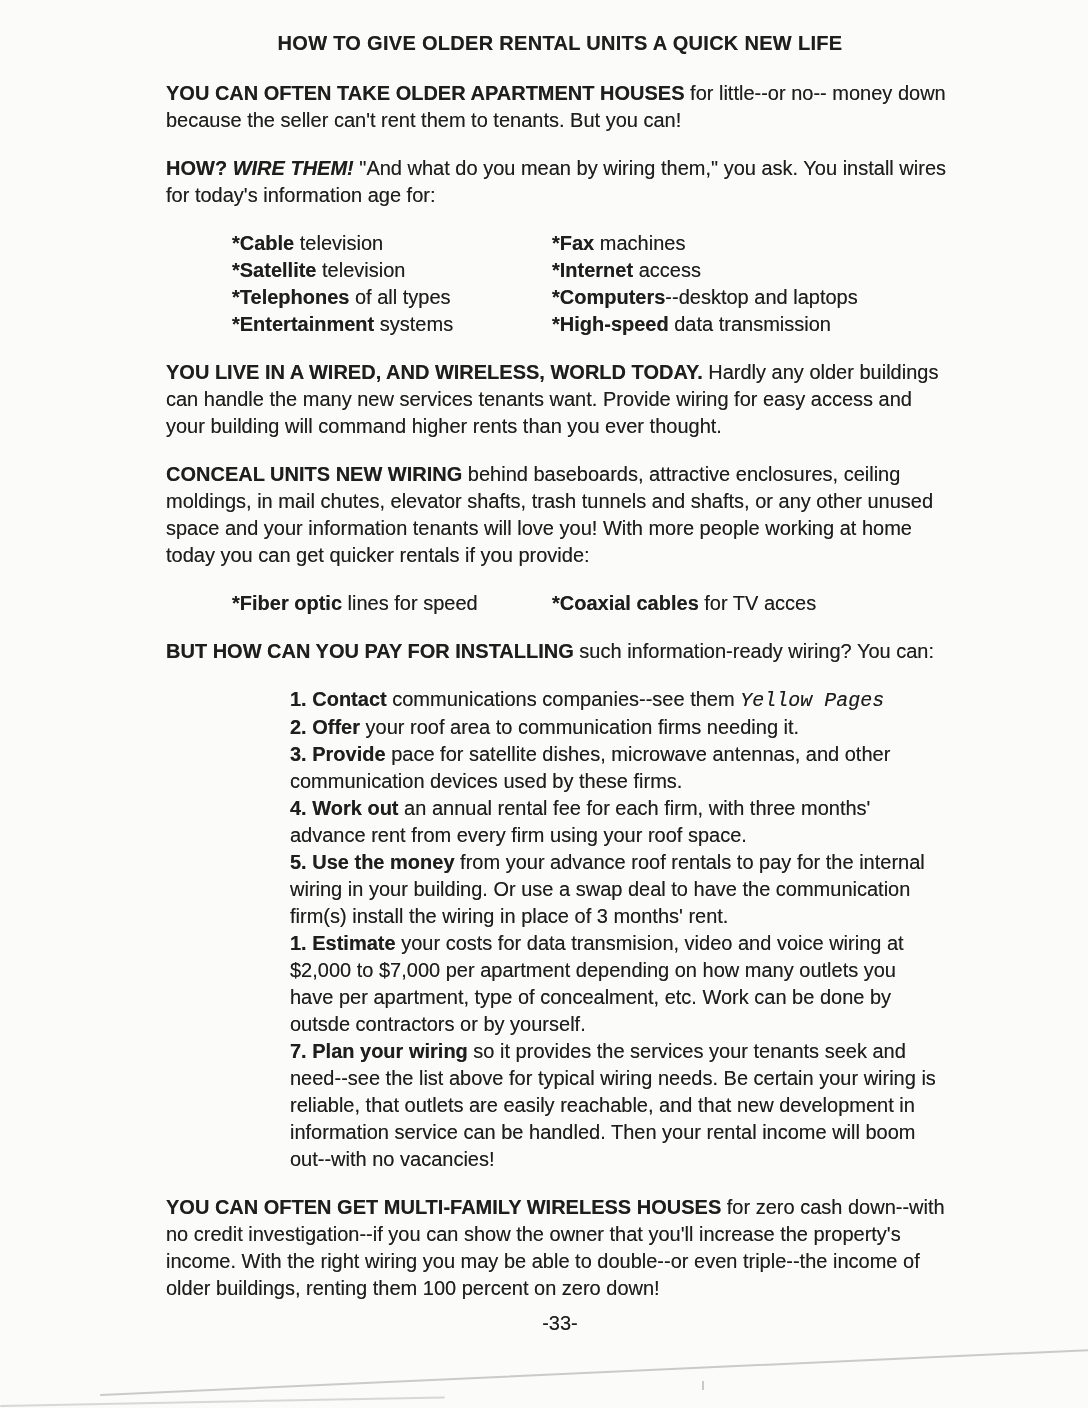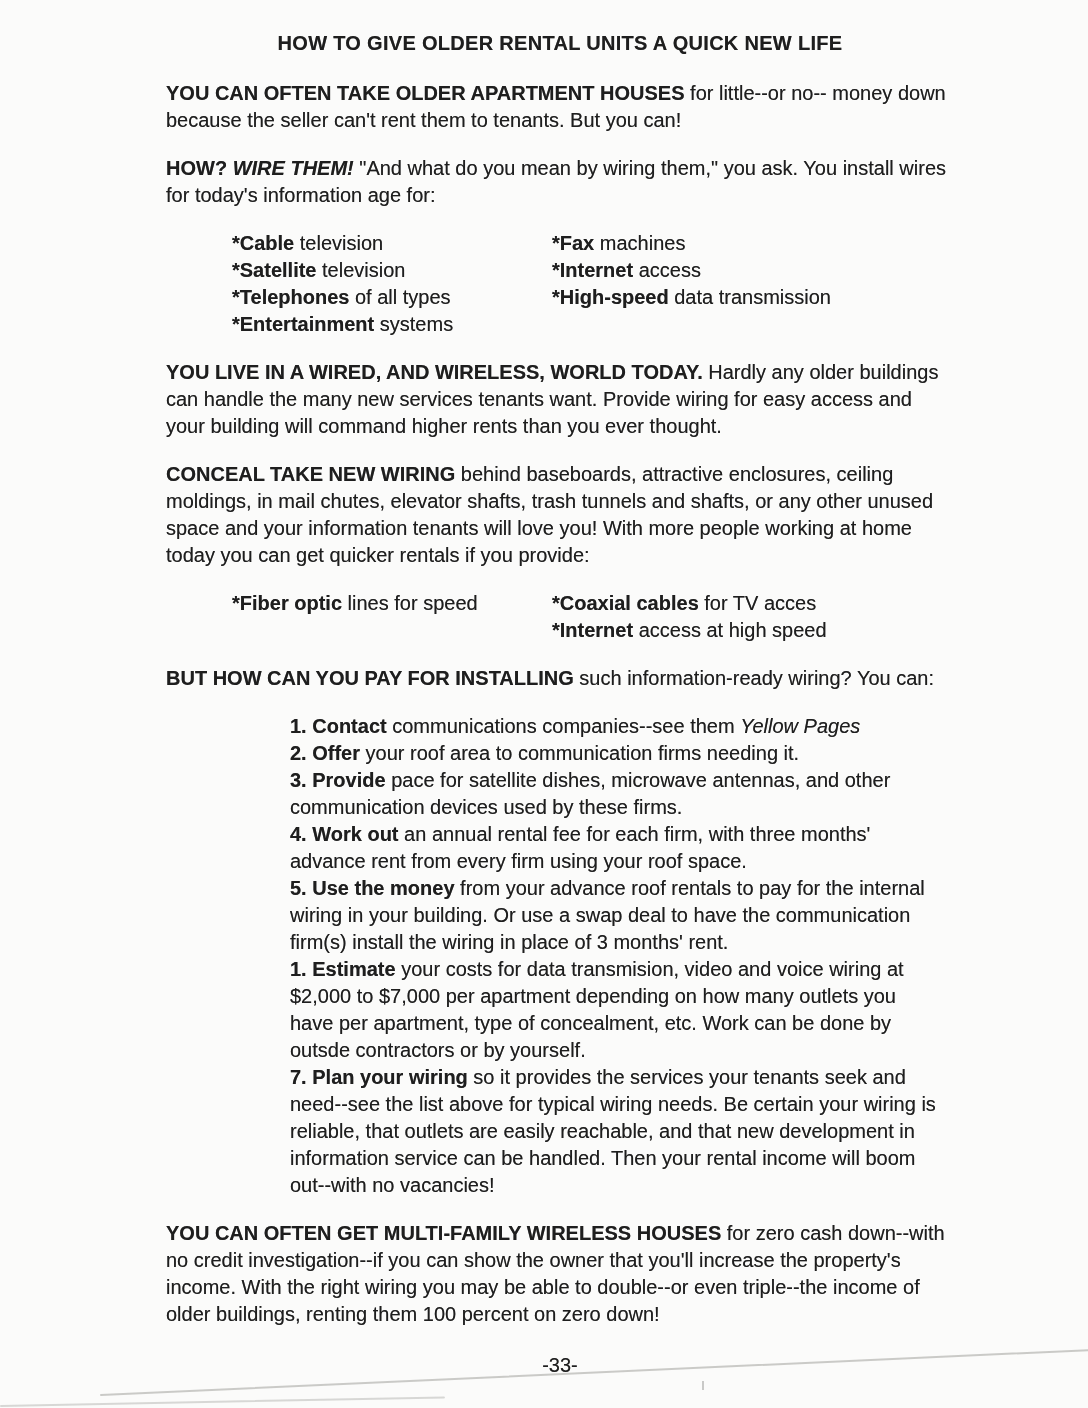--- a/index.html
+++ b/index.html
@@ -20,32 +20,32 @@
     font-size:20px; line-height:27px;
     text-shadow:0 0 0.6px rgba(20,20,20,0.55);
   }
   .title {
     text-align:center; font-weight:bold; letter-spacing:0.3px;
     margin:0 0 23px 0;
   }
   p.para { margin:12px 0 21px 0; }
   b { font-weight:bold; }
   .bi { font-weight:bold; font-style:italic; }
-  .it { font-style:italic; }
+  .it { font-style:italic;font-family:Liberation Mono, monospace; }
   .cols {
     display:flex; margin:0 0 21px 66px;justify-content:space-between;
   }
   .col-left { width:320px; flex:0 0 auto; }
   .col-right { flex:1 1 auto; }
   .cols div { white-space:nowrap; }
   .steps {
     margin:0 0 21px 124px; width:650px;
   }
   .pageno {
-    text-align:center; margin-top:24px;
+    text-align:center; margin-top:8px;
   }
   .scan-line {
     position:absolute; background:#b9b9b6; height:2px;
     transform-origin:left center; border-radius:1px;
   }
   .scan-line.l1 { left:100px; top:1394px; width:995px; transform:rotate(-2.6deg); opacity:0.75; }
   .scan-line.l2 { left:0px;  top:1405px; width:445px; transform:rotate(-1.1deg); opacity:0.55; }
   .scan-tick {
     position:absolute; left:702px; top:1381px; width:2px; height:9px;
     background:#bdbdba; opacity:0.8;
@@ -66,35 +66,35 @@
     <div class="cols">
       <div class="col-left">
         <div><b>*Cable</b><span> television</span></div>
         <div><b>*Satellite</b><span> television</span></div>
         <div><b>*Telephones</b><span> of all types</span></div>
         <div><b>*Entertainment</b><span> systems</span></div>
       </div>
       <div class="col-right">
         <div><b>*Fax</b><span> machines</span></div>
         <div><b>*Internet</b><span> access</span></div>
+        <div><b>*Computers</b><span>--desktop and laptops</span></div>
         <div><b>*High-speed</b><span> data transmission</span></div>
       </div>
     </div>
 
     <p class="para"><b>YOU LIVE IN A WIRED, AND WIRELESS, WORLD TODAY.</b><span> Hardly any older buildings can handle the many new services tenants want. Provide wiring for easy access and your building will command higher rents than you ever thought.</span></p>
 
-    <p class="para"><b>CONCEAL TAKE NEW WIRING</b><span> behind baseboards, attractive enclosures, ceiling moldings, in mail chutes, elevator shafts, trash tunnels and shafts, or any other unused space and your information tenants will love you! With more people working at home today you can get quicker rentals if you provide:</span></p>
+    <p class="para"><b>CONCEAL UNITS NEW WIRING</b><span> behind baseboards, attractive enclosures, ceiling moldings, in mail chutes, elevator shafts, trash tunnels and shafts, or any other unused space and your information tenants will love you! With more people working at home today you can get quicker rentals if you provide:</span></p>
 
     <div class="cols">
       <div class="col-left">
         <div><b>*Fiber optic</b><span> lines for speed</span></div>
       </div>
       <div class="col-right">
         <div><b>*Coaxial cables</b><span> for TV acces</span></div>
-        <div><b>*Internet</b><span> access at high speed</span></div>
       </div>
     </div>
 
     <p class="para"><b>BUT HOW CAN YOU PAY FOR INSTALLING</b><span> such information-ready wiring? You can:</span></p>
 
     <div class="steps">
       <div><b>1. Contact</b><span> communications companies--see them </span><span class="it">Yellow Pages</span></div>
       <div><b>2. Offer</b><span> your roof area to communication firms needing it.</span></div>
       <div><b>3. Provide</b><span> pace for satellite dishes, microwave antennas, and other communication devices used by these firms.</span></div>
       <div><b>4. Work out</b><span> an annual rental fee for each firm, with three months' advance rent from every firm using your roof space.</span></div>

